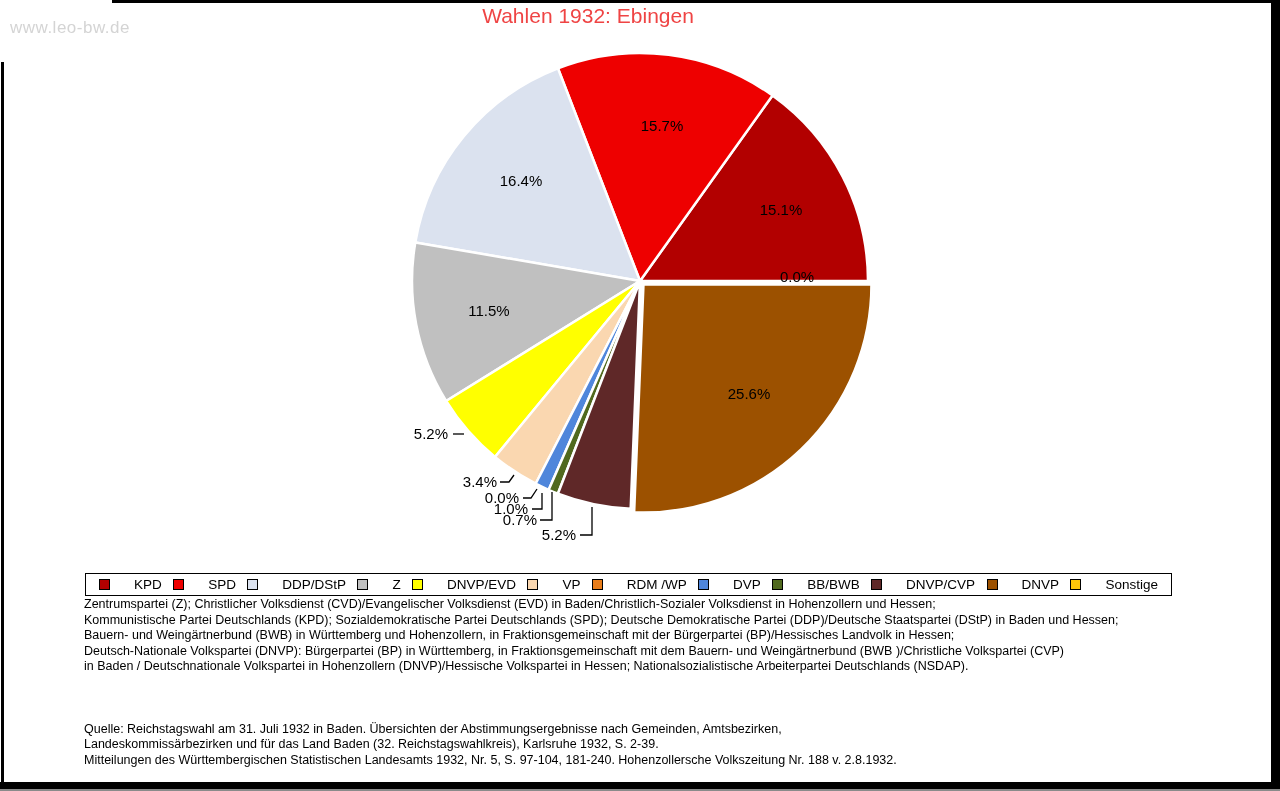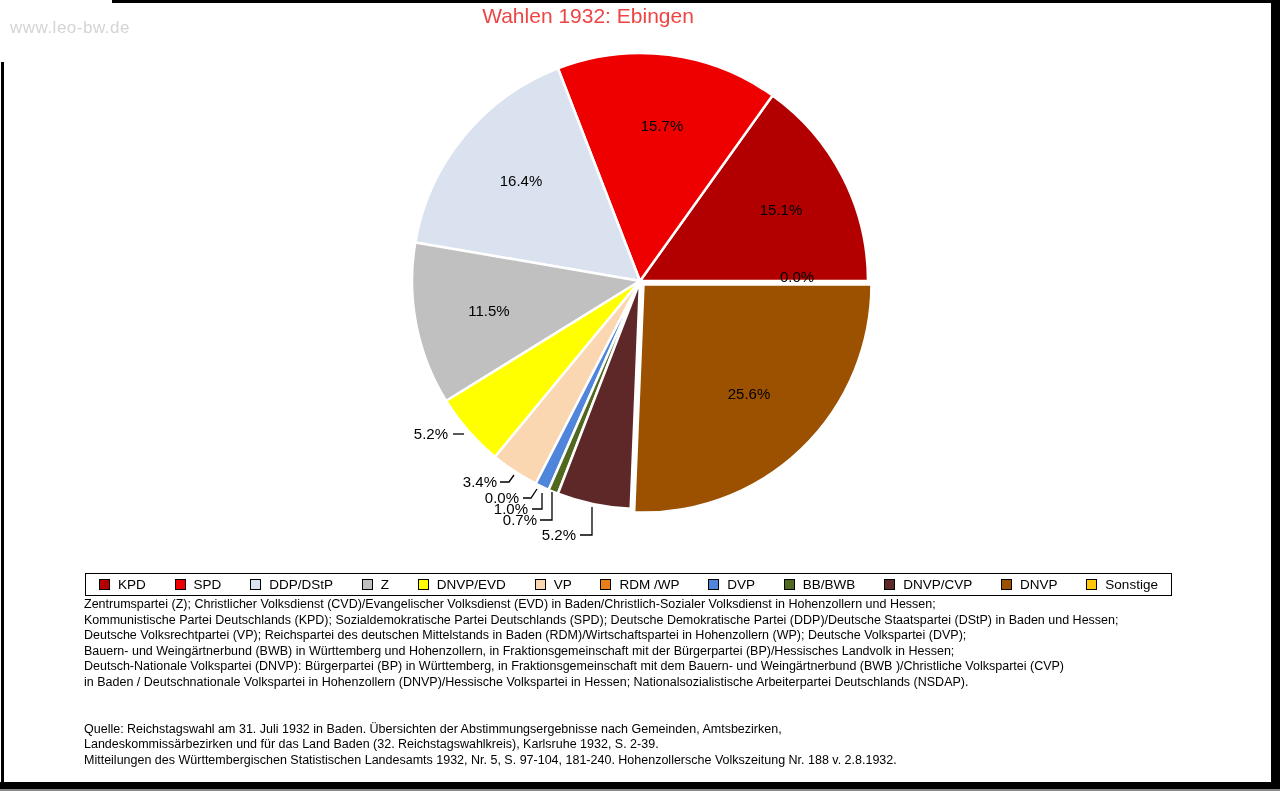--- a/index.html
+++ b/index.html
@@ -20,21 +20,21 @@
 
   #title { position:absolute; left:0; top:4px; width:1176px; text-align:center;
            font-size:21px; color:#ef4444; z-index:2; }
 
   #pie-svg { position:absolute; left:0; top:0; width:1280px; height:565px; z-index:1; }
   #pie-svg text { font-family:"Liberation Sans", sans-serif; font-size:15px; fill:#000; }
 
   #legend { position:absolute; left:85px; top:573px; width:1087px; height:23px;
             border:1px solid #000; background:#fff; display:flex; align-items:center;
             justify-content:space-between; padding:0 13px; }
-  .legend-item { display:flex; align-items:center; gap:8px; white-space:nowrap; }
+  .legend-item { display:flex; align-items:center; gap:24px; white-space:nowrap; }
   .legend-swatch { width:11px; height:11px; border:1px solid #000; flex:none; }
   .legend-label { font-size:13.5px; }
 
   .notes { position:absolute; left:84px; white-space:nowrap; font-size:12.5px; line-height:15.5px; }
   #party-definitions { top:597px; }
   #territorial-note  { top:698px; }
   #source-block      { top:722px; line-height:15.3px; }
 </style>
 </head>
 <body>
@@ -121,21 +121,20 @@
       </div>
       <div class="legend-item">
         <span class="legend-swatch" style="background: rgb(255, 198, 10);"></span>
         <span class="legend-label">Sonstige</span>
       </div>
     </div>
 
   <div id="party-definitions" class="notes">
       <div>Zentrumspartei (Z); Christlicher Volksdienst (CVD)/Evangelischer Volksdienst (EVD) in Baden/Christlich-Sozialer Volksdienst in Hohenzollern und Hessen;</div>
       <div>Kommunistische Partei Deutschlands (KPD); Sozialdemokratische Partei Deutschlands (SPD); Deutsche Demokratische Partei (DDP)/Deutsche Staatspartei (DStP) in Baden und Hessen;</div>
-      <div>Deutsche Volksrechtpartei (VP); Reichspartei des deutschen Mittelstands in Baden (RDM)/Wirtschaftspartei in Hohenzollern (WP); Deutsche Volkspartei (DVP);</div>
       <div>Bauern- und Weingärtnerbund (BWB) in Württemberg und Hohenzollern, in Fraktionsgemeinschaft mit der Bürgerpartei (BP)/Hessisches Landvolk in Hessen;</div>
       <div>Deutsch-Nationale Volkspartei (DNVP): Bürgerpartei (BP) in Württemberg, in Fraktionsgemeinschaft mit dem Bauern- und Weingärtnerbund (BWB )/Christliche Volkspartei (CVP)</div>
       <div>in Baden / Deutschnationale Volkspartei in Hohenzollern (DNVP)/Hessische Volkspartei in Hessen; Nationalsozialistische Arbeiterpartei Deutschlands (NSDAP).</div>
     </div>
   <div id="source-block" class="notes">
       <div>Quelle: Reichstagswahl am 31. Juli 1932 in Baden. Übersichten der Abstimmungsergebnisse nach Gemeinden, Amtsbezirken,</div>
       <div>Landeskommissärbezirken und für das Land Baden (32. Reichstagswahlkreis), Karlsruhe 1932, S. 2-39.</div>
       <div>Mitteilungen des Württembergischen Statistischen Landesamts 1932, Nr. 5, S. 97-104, 181-240. Hohenzollersche Volkszeitung Nr. 188 v. 2.8.1932.</div>
     </div>
 

